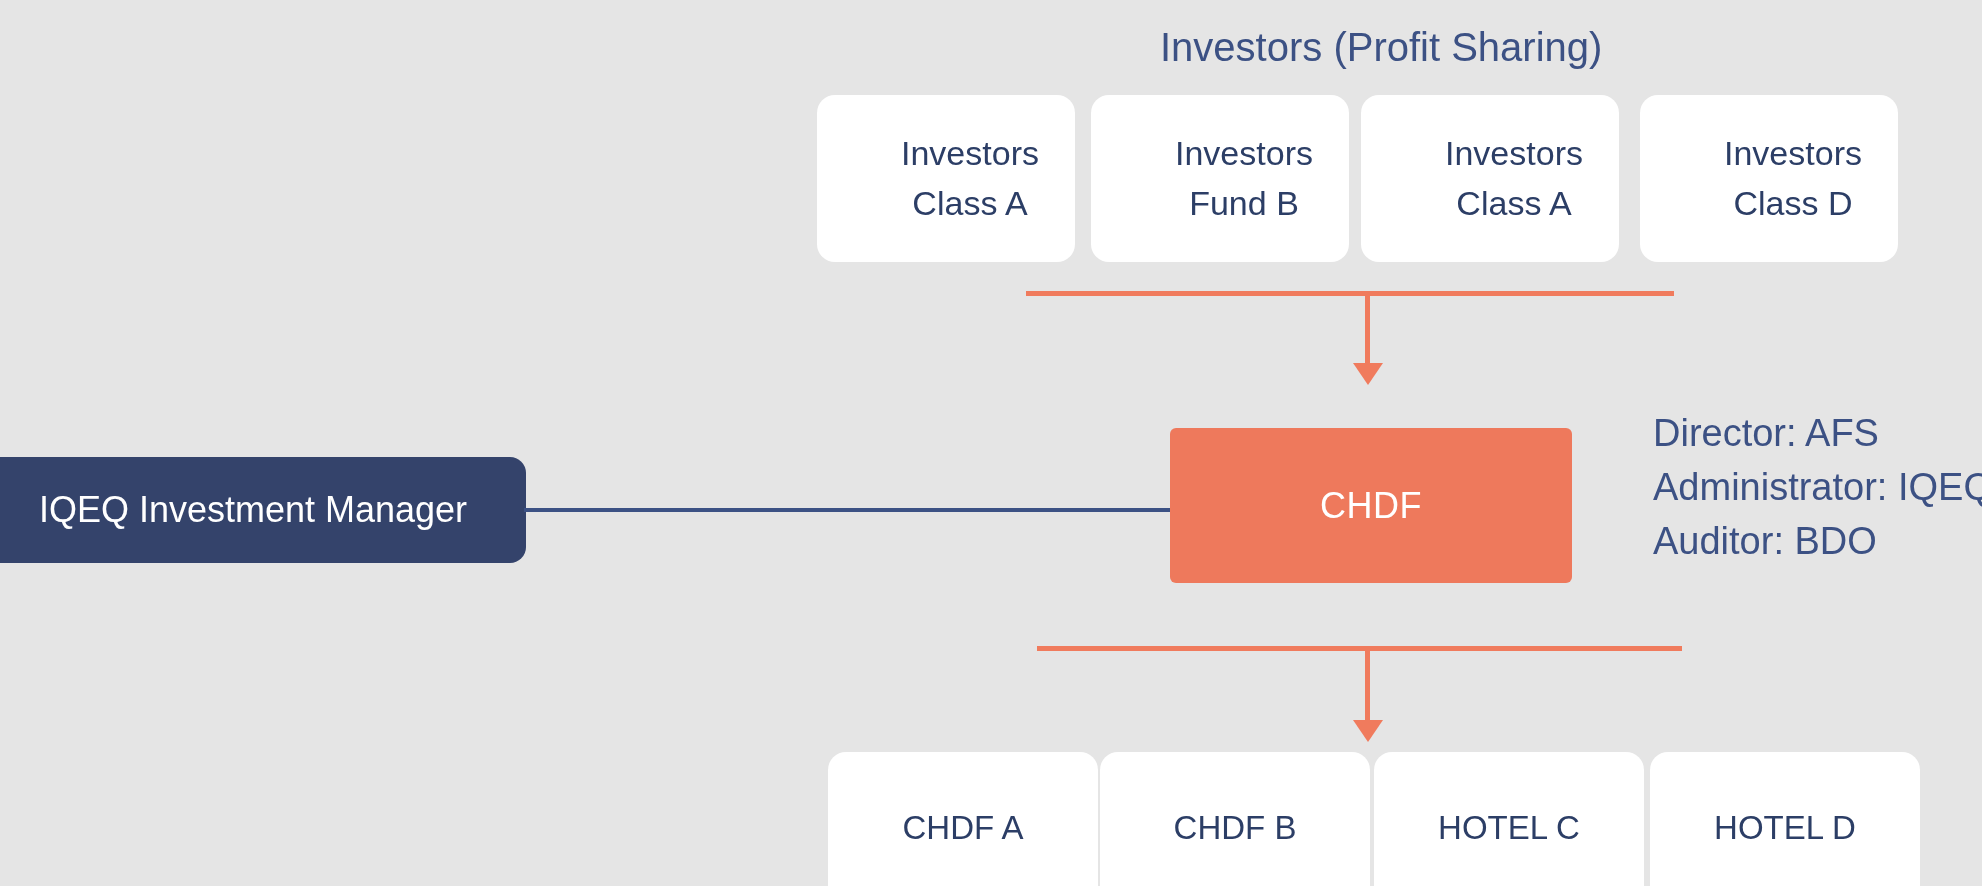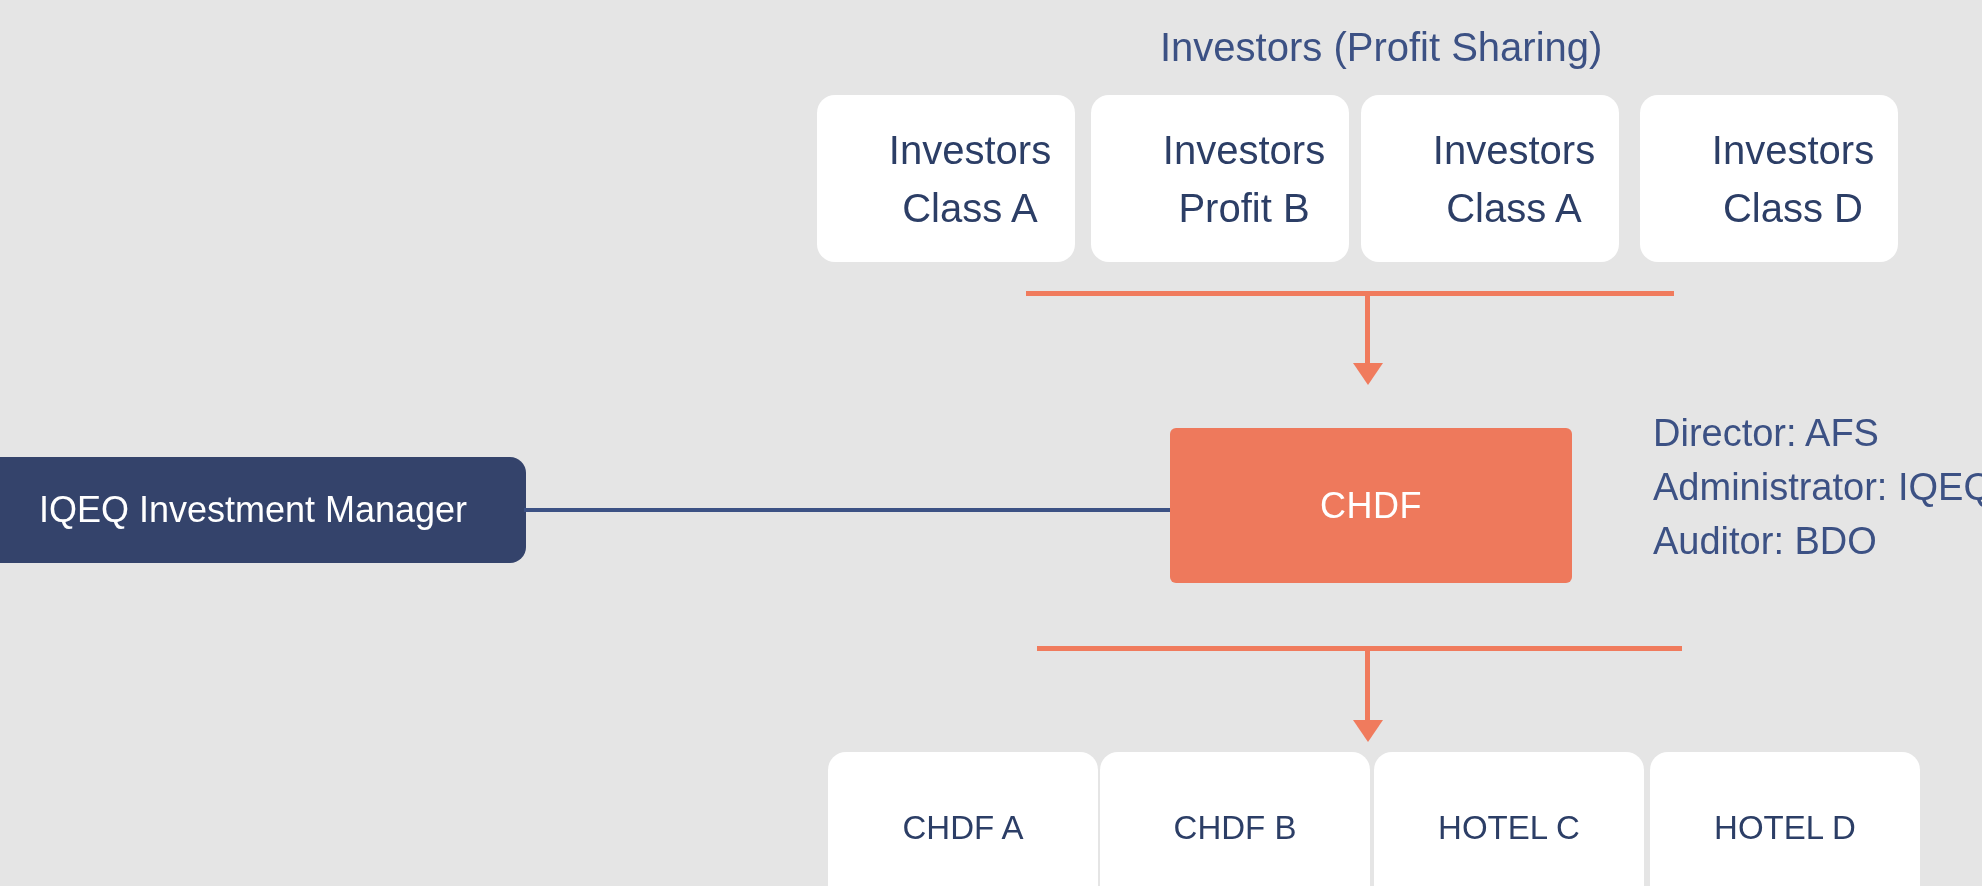--- a/index.html
+++ b/index.html
@@ -40,21 +40,21 @@
     line-height: 1.45;
     text-align: center;
   }
   .card span { display: block; }
 
   
   .investor-box {
     top: 95px;
     height: 167px;
     width: 258px;
-    font-size: 40px;
+    font-size: 34px;
     padding-left: 48px;
   }
   .inv-0 { left: 817px; }
   .inv-1 { left: 1091px; }
   .inv-2 { left: 1361px; }
   .inv-3 { left: 1640px; }
 
   
   .hotel-box {
     top: 752px;
@@ -165,21 +165,21 @@
 <div id="canvas">
 
   <div class="section-title" style="left:1160px; top:27px;">Investors (Profit Sharing)</div>
 
   <div class="card investor-box inv-0">
     <span>Investors</span>
     <span>Class A</span>
   </div>
   <div class="card investor-box inv-1">
     <span>Investors</span>
-    <span>Profit B</span>
+    <span>Fund B</span>
   </div>
   <div class="card investor-box inv-2">
     <span>Investors</span>
     <span>Class A</span>
   </div>
   <div class="card investor-box inv-3">
     <span>Investors</span>
     <span>Class D</span>
   </div>
 

